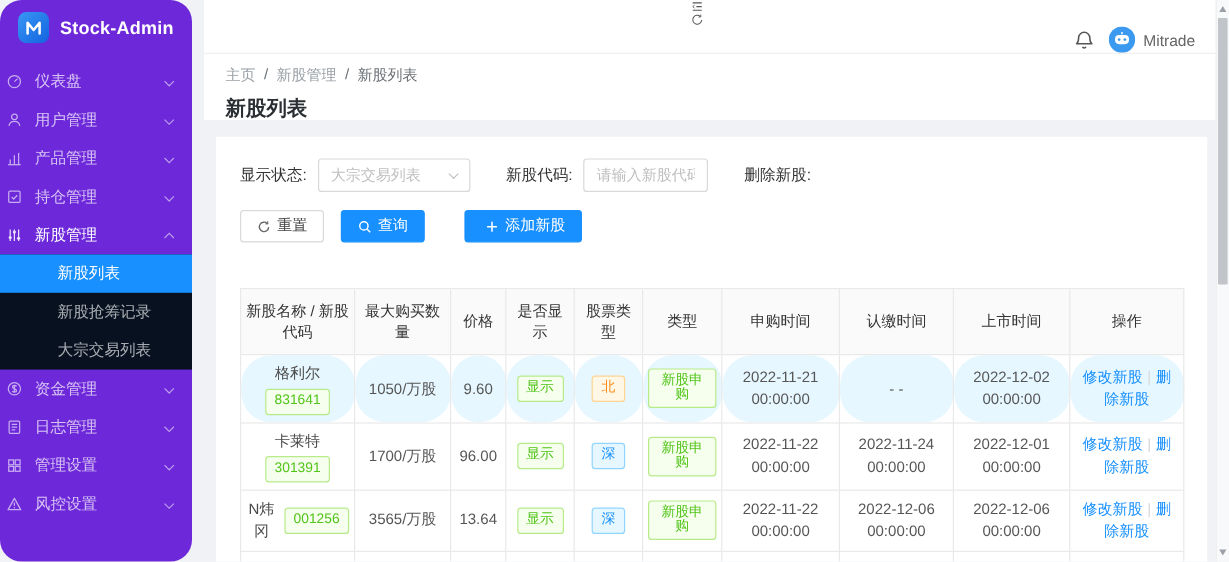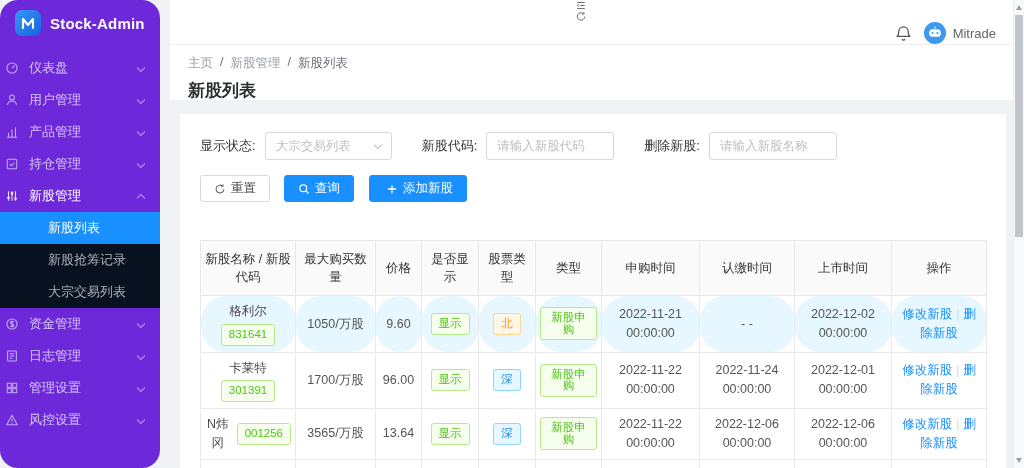--- a/index.html
+++ b/index.html
@@ -47,33 +47,33 @@
 
   
   .filter-row { display:flex; align-items:center; }
   .f-group { display:flex; align-items:center; margin-right:30px; }
   .f-label { font-size:13px; color:#333; margin-right:9px; white-space:nowrap; }
   .f-select { position:relative; width:127px; height:28px; border:1px solid #d9d9d9;
     border-radius:3px; display:flex; align-items:center; padding:0 22px 0 10px;
     font-size:12.5px; color:#bfbfbf; cursor:pointer; background:#fff; }
   .f-select .sel-chev { position:absolute; right:10px; top:9px; width:6px; height:6px;
     border-right:1.2px solid #bfbfbf; border-bottom:1.2px solid #bfbfbf; transform:rotate(45deg); }
-  .f-input { width:128px; height:28px; border:1px solid #d9d9d9; border-radius:3px;
+  .f-input { width:104px; height:28px; border:1px solid #d9d9d9; border-radius:3px;
     padding:0 10px; font-size:12.5px; color:#333; outline:none;
     font-family:"Liberation Sans","DejaVu Sans",sans-serif; }
   .f-input::placeholder { color:#bfbfbf; }
 
   .btn-row { display:flex; align-items:center; margin-top:15px; }
   .btn { height:27px; border-radius:3px; font-size:12.5px; display:inline-flex;
     align-items:center; gap:5px; padding:0 13px; cursor:pointer; border:1px solid transparent;
     font-family:inherit; }
   .btn-default { background:#fff; border-color:#d9d9d9; color:#444; }
   .btn-primary { background:#1890ff; border-color:#1890ff; color:#fff; }
   .btn + .btn { margin-left:14px; }
-  .btn.add { margin-left:15px;padding-left:16px; }
+  .btn.add { margin-left:33px;padding-left:16px; }
 
   
   table { width:100%; border-collapse:collapse; table-layout:fixed; margin-top:38px; }
   th, td { border:1px solid #e9e9e9; text-align:center; vertical-align:middle; }
   th { background:#fafafa; font-size:12.5px; color:#333; font-weight:normal;
     padding:9px 4px; line-height:1.45; height:54px; }
   td { font-size:12.5px; color:#555; padding:6px 4px; height:51px; line-height:1.5; }
   tr.hl td { background:#e6f7ff;border-radius:25px; }
   .stock-name { color:#4a4a4a; }
   .name-stack .tag { margin-top:3px; }
@@ -254,21 +254,20 @@
             <span>大宗交易列表</span>
             <i class="sel-chev"></i>
           </div>
         </div>
         <div class="f-group">
           <span class="f-label">新股代码:</span>
           <input class="f-input" placeholder="请输入新股代码" style="">
         </div>
         <div class="f-group">
           <span class="f-label">删除新股:</span>
-          <input class="f-input" placeholder="请输入新股名称" style="">
         </div>
       </div>
 
       <div class="btn-row">
         <button class="btn btn-default">
           <svg width="12" height="12" viewBox="0 0 16 16" fill="none" stroke="#666" stroke-width="1.5">
             <path d="M13.2 8.4A5.2 5.2 0 1 1 11.6 4.3"></path>
               <path d="M12 1.8l.3 2.7-2.7.3" stroke-width="1.2"></path>
             </svg>
           <span>重置</span>

